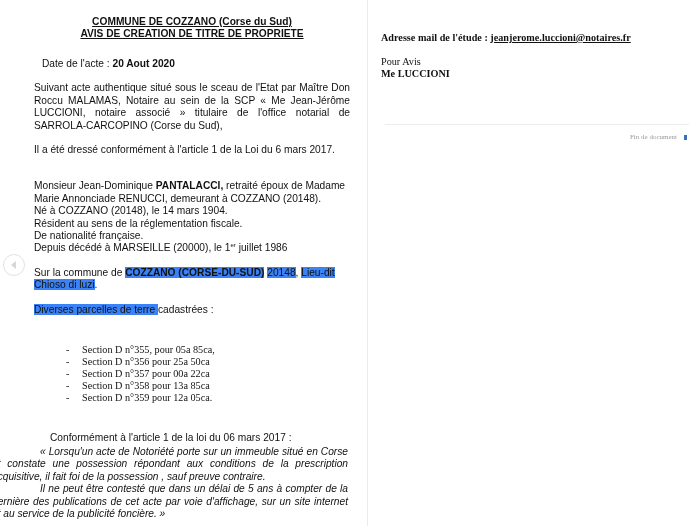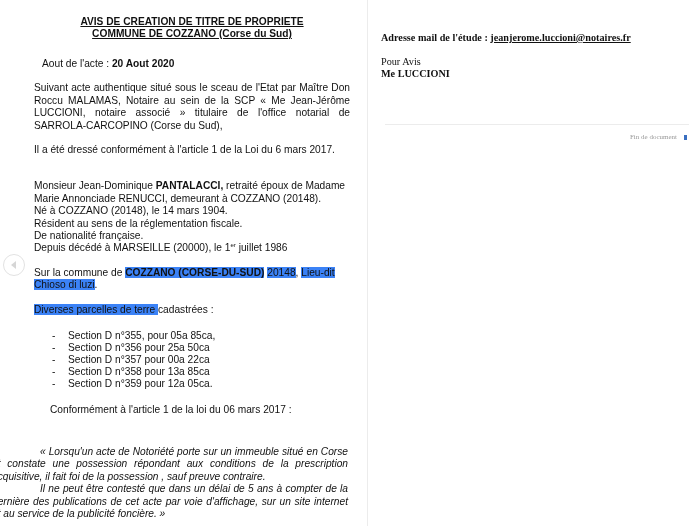--- a/index.html
+++ b/index.html
@@ -27,21 +27,21 @@
     font-size:10.2px; line-height:12.4px;
   }
   .title {
     text-align:center; font-weight:bold; text-decoration:underline;
     font-size:10.2px; line-height:12px; margin-left:0; width:316px;
   }
   .p { margin:0; text-align:justify; }
   .date { margin-top:18px; margin-left:8px; }
   .gap { height:12px; }
   .hl { background:#3b82f6; }
-  ul.sections { list-style:none; margin:2px; padding:0; }
+  ul.sections { list-style:none; margin:16px; padding:0;font-family:Liberation Serif, serif; }
   ul.sections li { position:relative; padding-left:32px; line-height:12px; }
   ul.sections li::before { content:"-"; position:absolute; left:16px; }
   .quote { font-style:italic; }
   .indent { text-indent:16px; }
   sup { font-size:6px; line-height:0; }
 
   .email-line { position:absolute; left:13px; top:32px; font-size:10.2px; font-weight:bold; }
   .email-line a { color:#111; text-decoration:underline; }
   .pour { position:absolute; left:13px; top:56px; font-size:10.2px; line-height:12px; }
   .hr-right { position:absolute; left:17px; top:124px; width:304px; height:1px; background:#ececec; }
@@ -58,25 +58,25 @@
     border-top:4.5px solid transparent; border-bottom:4.5px solid transparent;
     border-right:5px solid #d6d6d6;
   }
 </style>
 </head>
 <body>
 
 <div class="page-left">
   <div class="doc">
     <div class="title">
+      <div>COMMUNE DE COZZANO (Corse du Sud)</div>
       <div>AVIS DE CREATION DE TITRE DE PROPRIETE</div>
-      <div>COMMUNE DE COZZANO (Corse du Sud)</div>
     </div>
 
-    <p class="p date"><span>Aout de l'acte : </span><b>20 Aout 2020</b></p>
+    <p class="p date"><span>Date de l'acte : </span><b>20 Aout 2020</b></p>
     <div class="gap"></div>
 
     <p class="p">Suivant acte authentique situé sous le sceau de l'Etat par Maître Don Roccu MALAMAS,   Notaire au sein de la SCP « Me Jean-Jérôme LUCCIONI, notaire associé » titulaire de l'office notarial de SARROLA-CARCOPINO (Corse du Sud),</p>
     <div class="gap"></div>
     <p class="p">Il a été dressé conformément à l'article 1 de la Loi du 6 mars 2017.</p>
     <div class="gap"></div>
     <div class="gap"></div>
 
     <div>
       <p class="p" style="text-align:left"><span>Monsieur Jean-Dominique </span><b>PANTALACCI,</b><span> retraité époux de Madame Marie Annonciade RENUCCI, demeurant à COZZANO (20148).</span></p>

